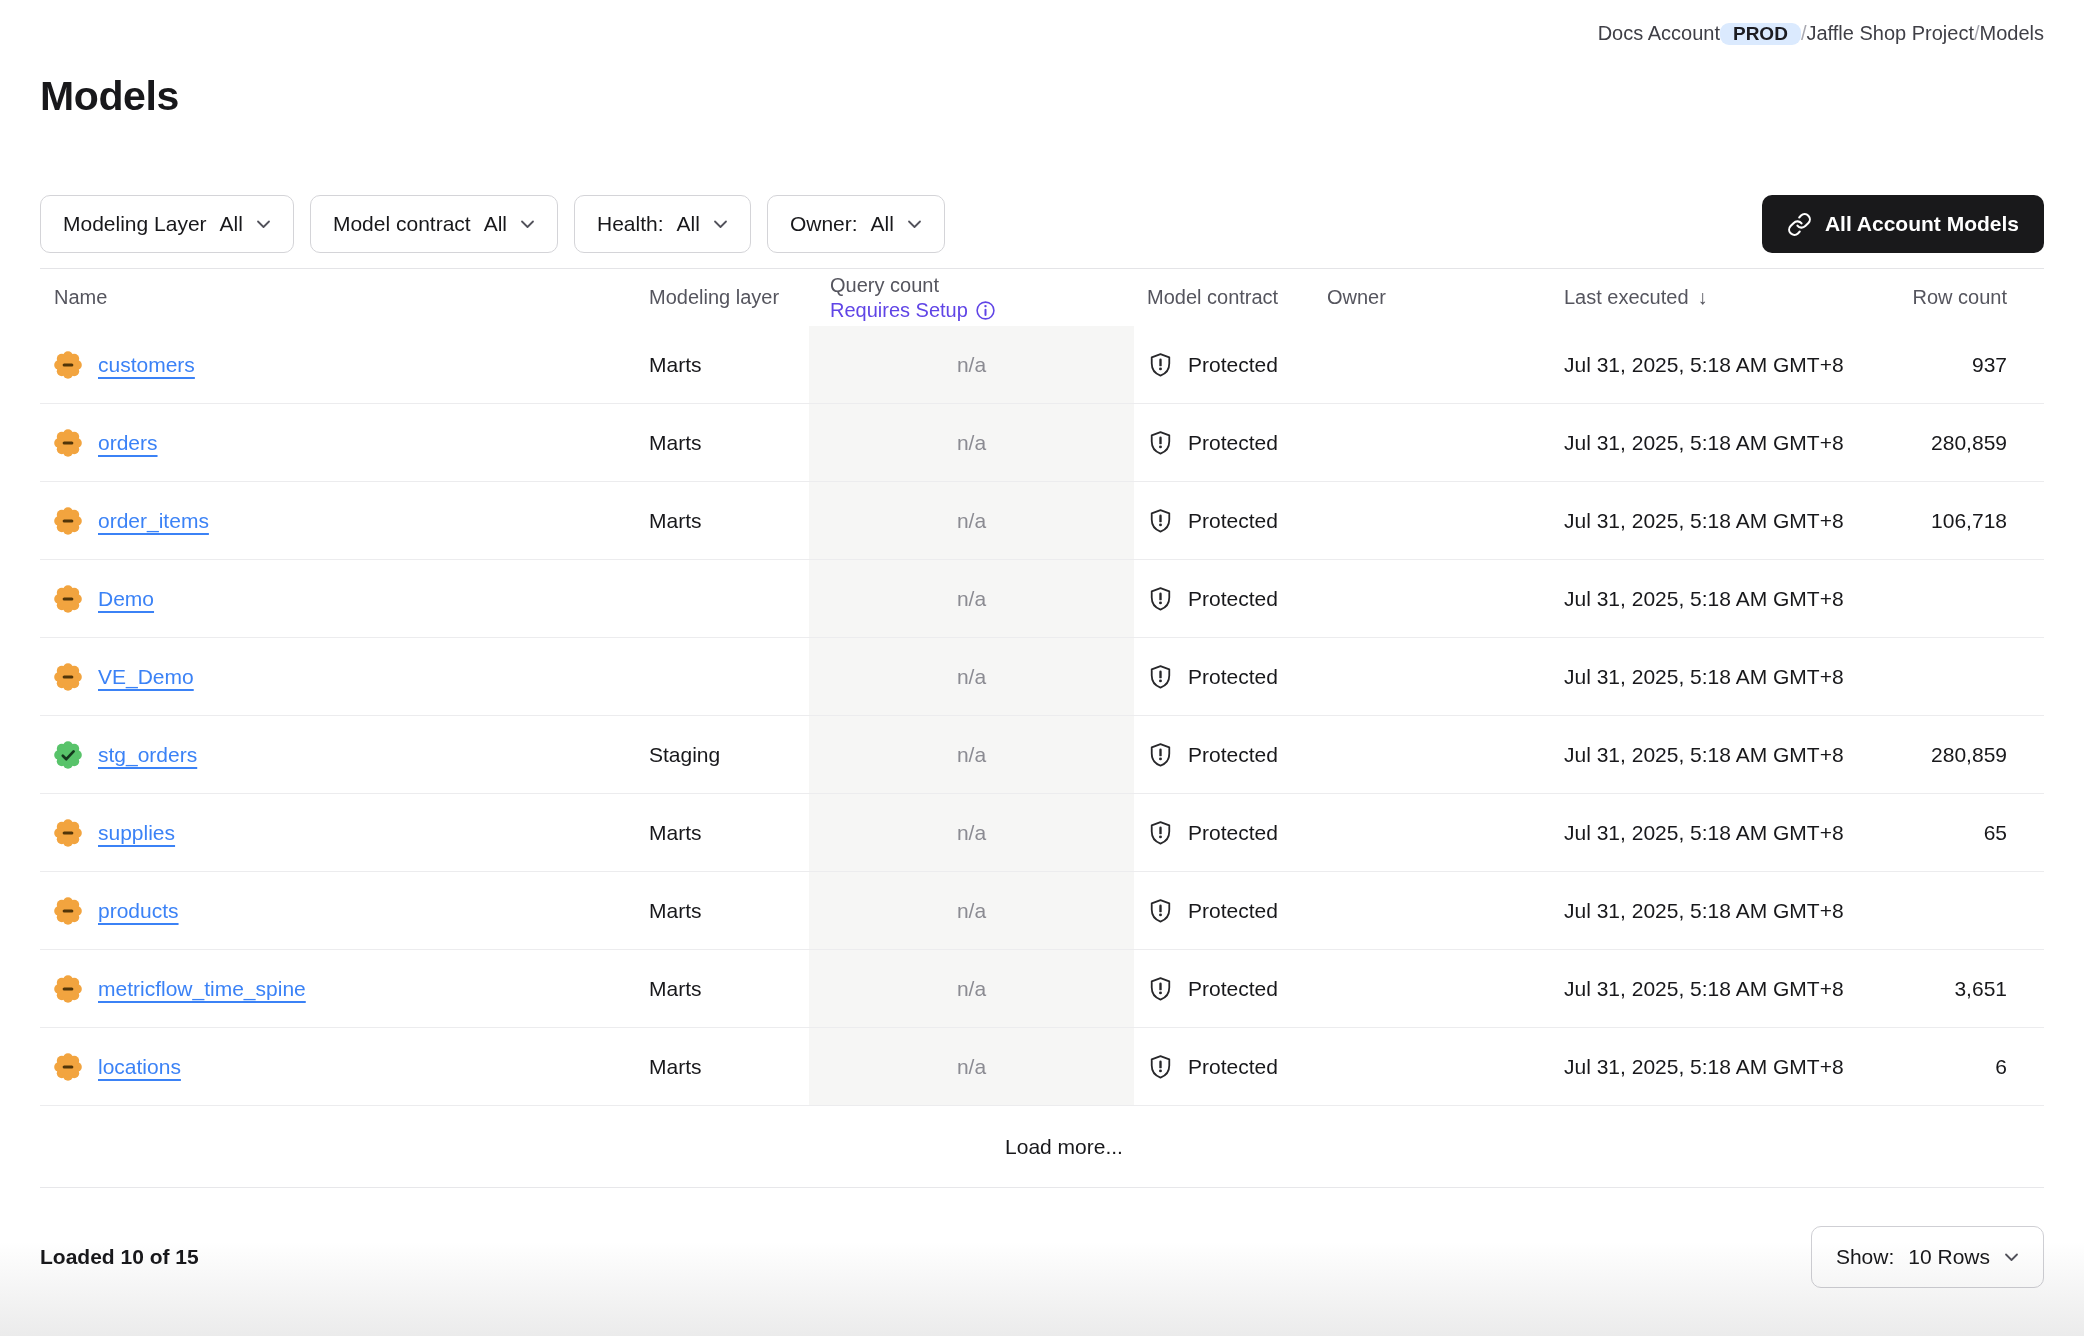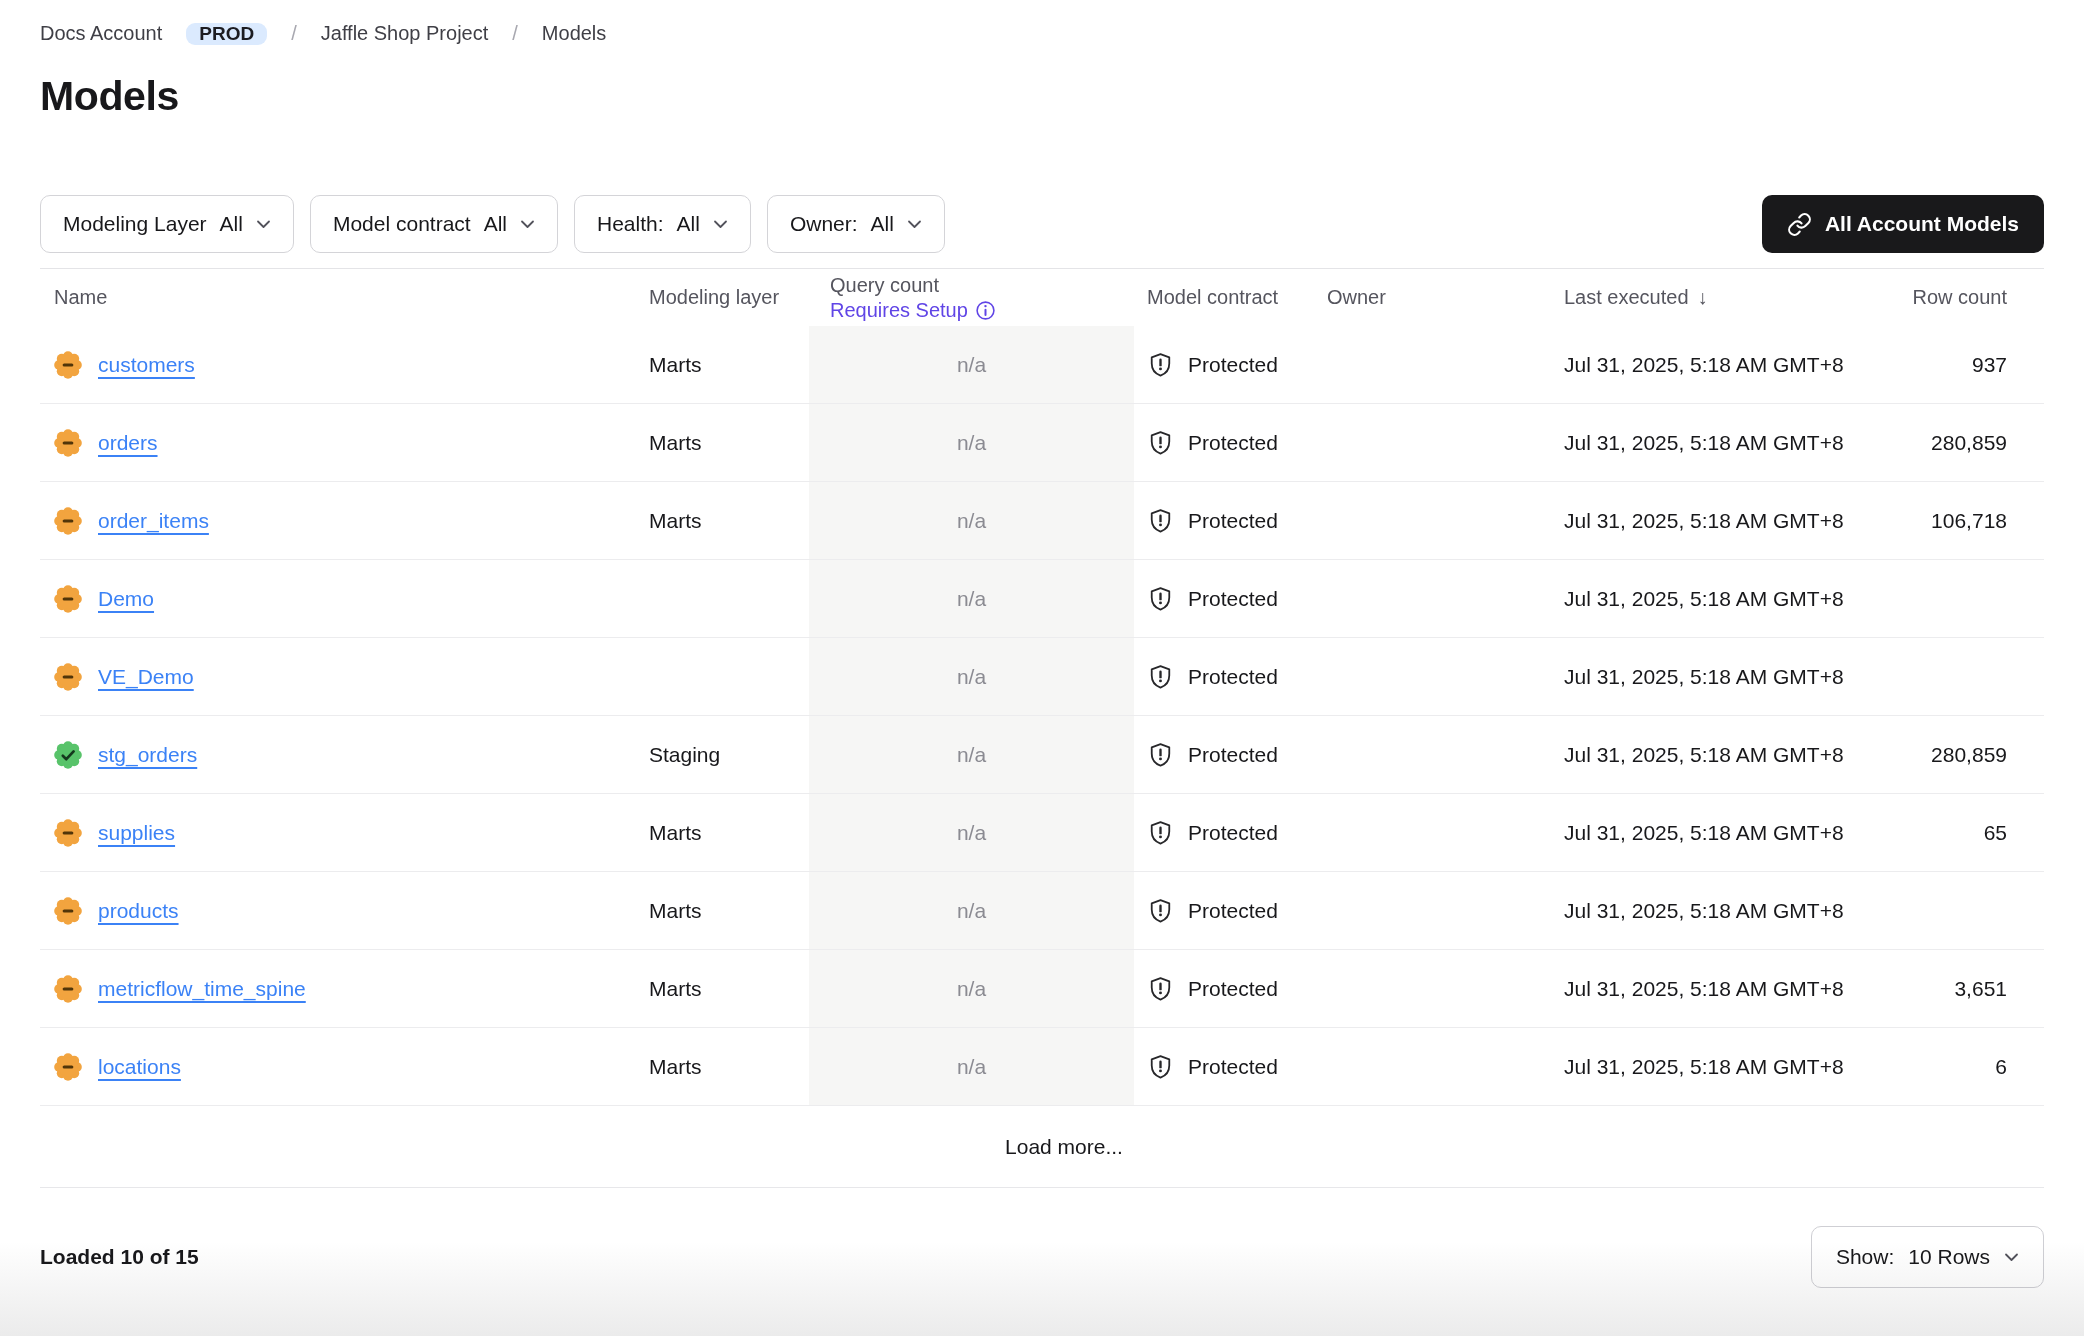--- a/index.html
+++ b/index.html
@@ -1,22 +1,22 @@
 <!DOCTYPE html>
 <html><head>
 <meta charset="utf-8">
 <style>
   * { margin:0; padding:0; box-sizing:border-box; }
   html,body { width:2084px; height:1336px; background:#ffffff; overflow:hidden;
     font-family:"Liberation Sans", sans-serif; color:#18181b; }
   .page { position:relative; width:100%; height:100%; padding:0 40px; }
 
   
-  .breadcrumb { display:flex; align-items:center; gap:24px; padding-top:22px;
-    font-size:20px; font-weight:500; color:#3f3f46; }
+  .breadcrumb { display:flex; align-items:center; gap:0; padding-top:22px;
+    font-size:20px; font-weight:500; color:#3f3f46;justify-content:flex-end; }
   .crumb-link { color:#3f3f46; cursor:pointer; }
   .env-badge { background:#dbeafe; color:#1c1c21; font-weight:600; font-size:19px;
     padding:0 13px; border-radius:9px; }
   .sep { color:#a8a8b0; font-weight:400; }
 
   
   .page-title { font-size:41px; font-weight:600; letter-spacing:-0.4px; margin-top:28px; }
 
   
   .filter-bar { display:flex; align-items:center; gap:16px; margin-top:75px; }

